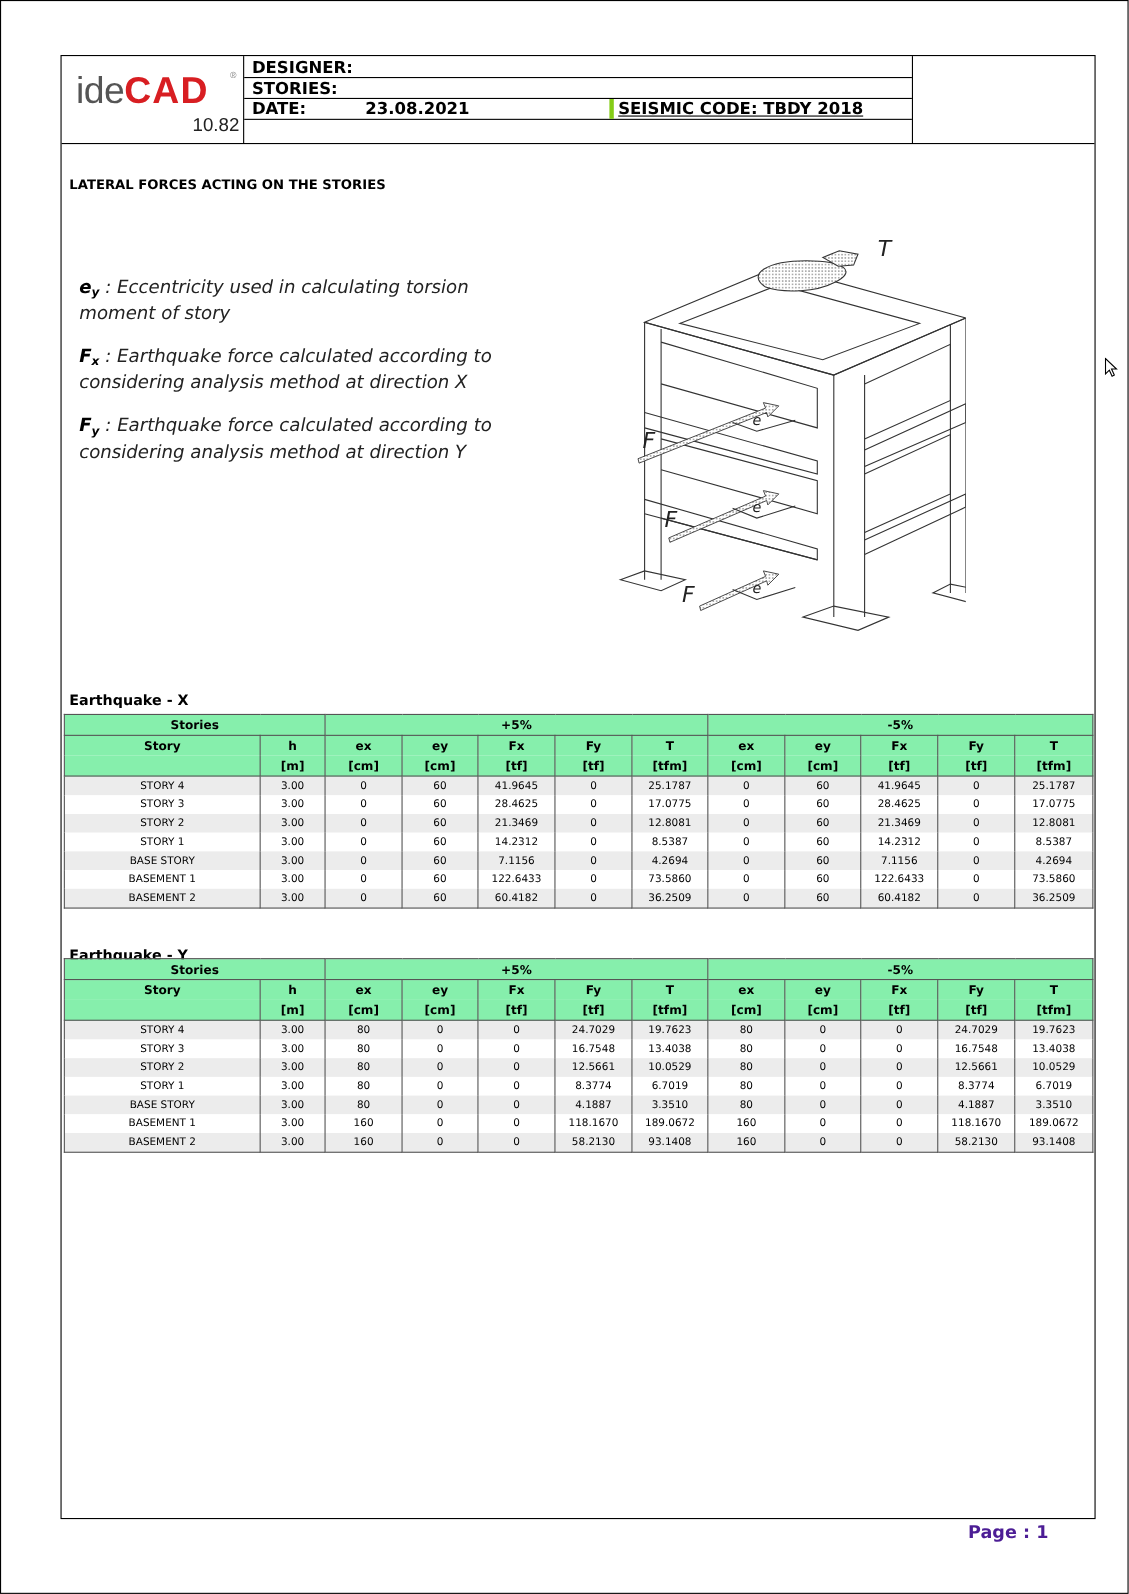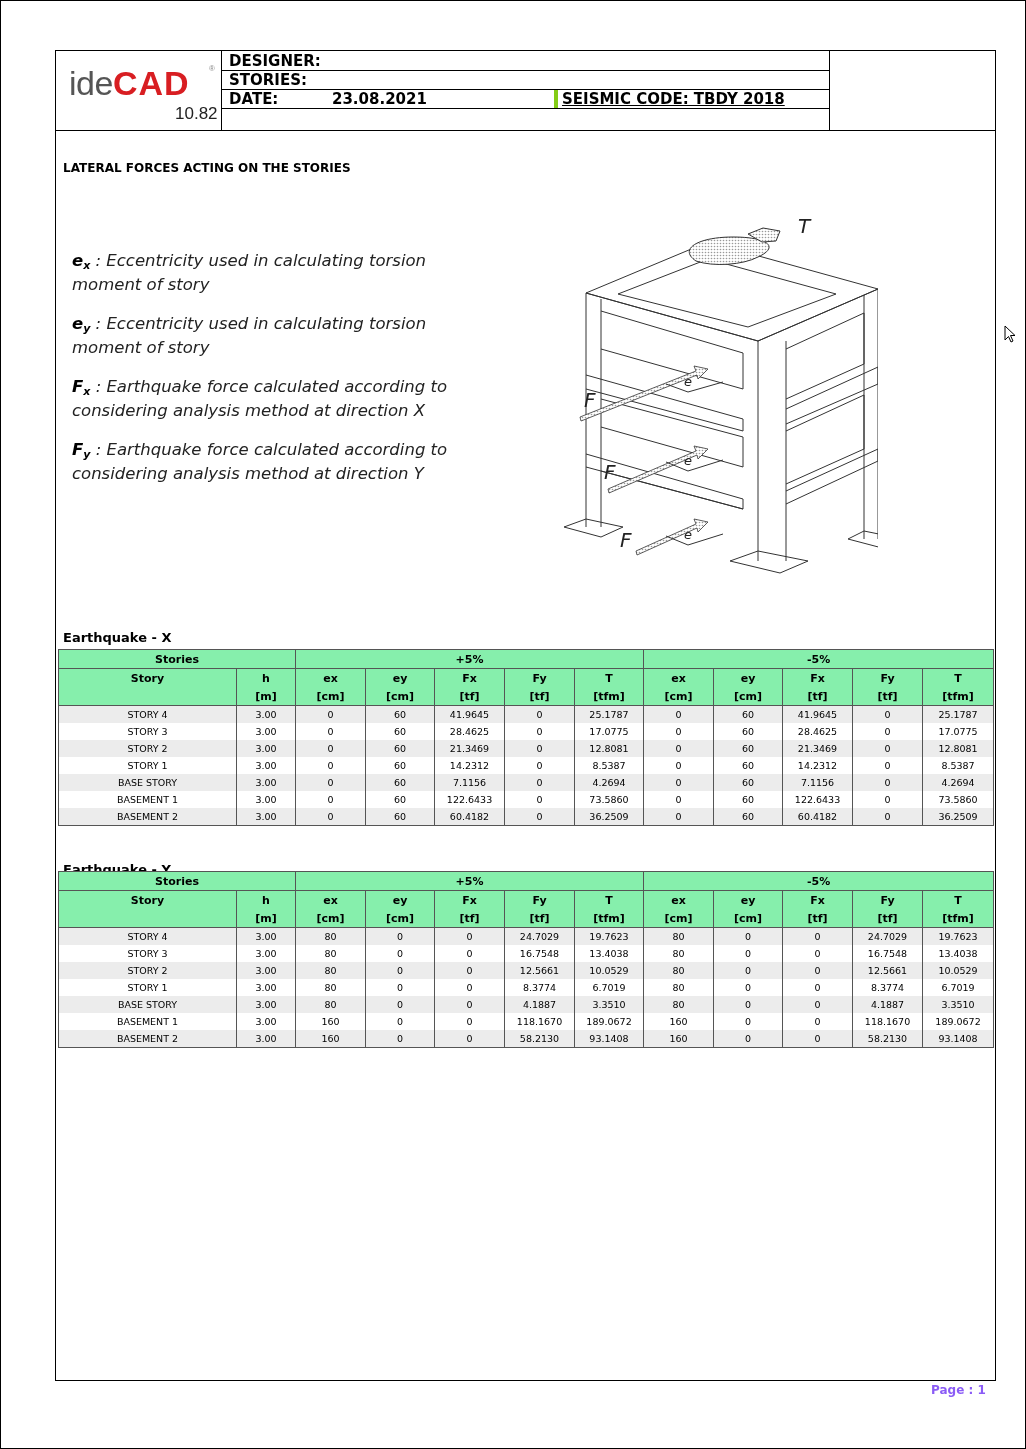--- a/index.html
+++ b/index.html
@@ -32,21 +32,21 @@
   table.data { position: absolute; left: 2px; width: 935px; border-collapse: collapse; font-size: 9.5px; table-layout: fixed; }
   table.data th, table.data td { border: 1px solid #555; text-align: center; padding: 0; }
   table.data thead th { background: #86efac; font-weight: bold; font-size: 11px; }
   table.data thead tr.grp th { height: 18px; }
   table.data thead tr.names th { height: 18px; border-bottom: none; }
   table.data thead tr.units th { height: 18px; border-top: none; }
   table.data tbody td { height: 17px; border-top: none; border-bottom: none; }
   table.data tbody tr:nth-child(odd) td { background: #ececec; }
   table.data tbody tr:nth-child(even) td { background: #fff; }
   table.data tbody tr:last-child td { border-bottom: 1px solid #555; }
-  .pager { position: absolute; left: 931px; top: 1383px; font-size: 12px; font-weight: bold; color: #8b5cf6; }
+  .pager { position: absolute; left: 880px; top: 1383px; font-size: 16px; font-weight: bold; color: #4c1d95; }
   .cursor { position: absolute; left: 1004px; top: 325px; width: 14px; height: 20px; }
 </style>
 </head>
 <body>
 
 <div class="outer"></div>
 
 <div class="page">
 
   <div class="hdr">
@@ -71,21 +71,20 @@
         <span class="val">23.08.2021</span>
         <span class="seismic">SEISMIC CODE: TBDY 2018</span>
       </div>
     </div>
     <div class="right-cell"></div>
   </div>
 
   <div class="sec-title">LATERAL FORCES ACTING ON THE STORIES</div>
 
   <div class="legend">
-    <div class="item"><span class="sym"><span>e</span><sub>x</sub></span><span> : Eccentricity used in calculating torsion moment of story</span></div>
     <div class="item"><span class="sym"><span>e</span><sub>y</sub></span><span> : Eccentricity used in calculating torsion moment of story</span></div>
     <div class="item"><span class="sym"><span>F</span><sub>x</sub></span><span> : Earthquake force calculated according to considering analysis method at direction X</span></div>
     <div class="item"><span class="sym"><span>F</span><sub>y</sub></span><span> : Earthquake force calculated according to considering analysis method at direction Y</span></div>
   </div>
 
   <svg class="diagram" viewBox="0 0 360 365">
     <defs>
       <pattern id="dots" width="3" height="3" patternUnits="userSpaceOnUse">
         <rect width="3" height="3" fill="#fff"></rect>
         <circle cx="1.5" cy="1.5" r="0.8" fill="#999"></circle>

